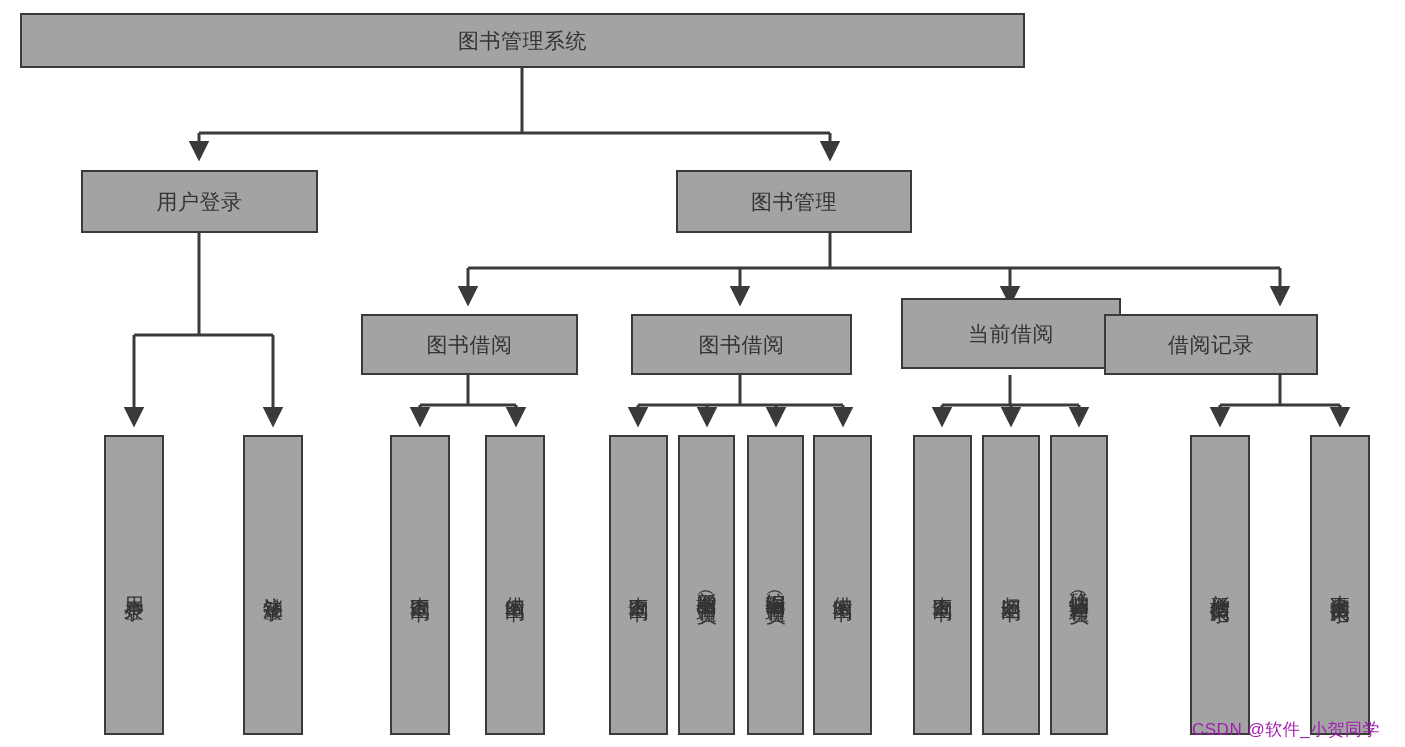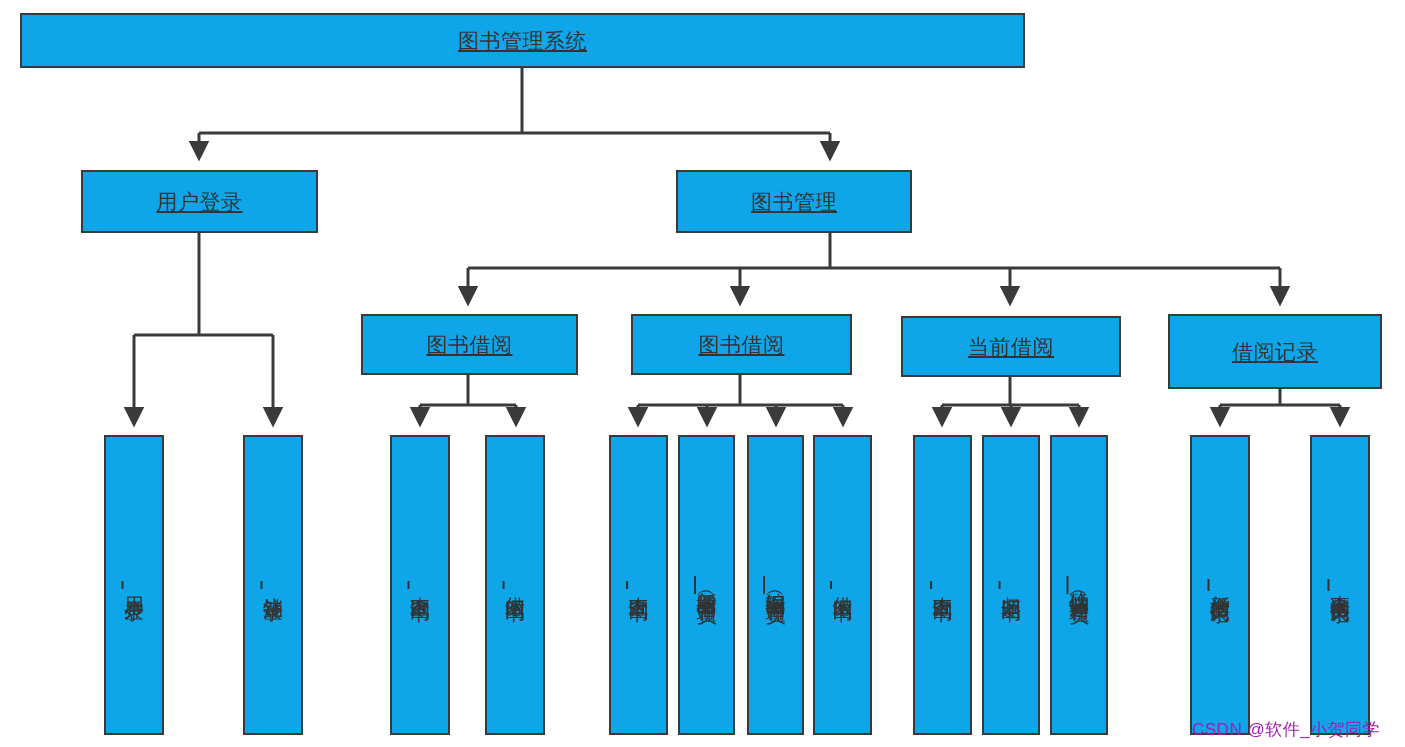--- a/index.html
+++ b/index.html
@@ -22,27 +22,26 @@
     left: 0;
     top: 0;
     width: 1405px;
     height: 747px;
     pointer-events: none;
   }
   .node {
     position: absolute;
     box-sizing: border-box;
     border: 2px solid #3a3a3a;
-    background: #0ea5e9;
+    background: #a3a3a3;
     color: #333333;
     display: flex;
     align-items: center;
     justify-content: center;
     text-align: center;
-    text-decoration: underline;
   }
   .node.h {
     font-size: 21px;
     line-height: 1.2;
     letter-spacing: 0.5px;
   }
   .node.v {
     font-size: 20px;
     letter-spacing: 1px;
   }
@@ -126,24 +125,24 @@
   <div class="node h" style="left:676px; top:170px; width:236px; height:63px;">
     <span>图书管理</span>
   </div>
 
   <div class="node h" style="left:361px; top:314px; width:217px; height:61px;">
     <span>图书借阅</span>
   </div>
   <div class="node h" style="left:631px; top:314px; width:221px; height:61px;">
     <span>图书借阅</span>
   </div>
-  <div class="node h" style="left:901px; top:316px; width:220px; height:61px;">
+  <div class="node h" style="left:901px; top:298px; width:220px; height:71px;">
     <span>当前借阅</span>
   </div>
-  <div class="node h" style="left:1168px; top:314px; width:214px; height:75px;">
+  <div class="node h" style="left:1104px; top:314px; width:214px; height:61px;">
     <span>借阅记录</span>
   </div>
 
   <div class="node v" style="left:104px; top:435px; width:60px; height:300px;">
     <span class="vtext">用户登录</span>
   </div>
   <div class="node v" style="left:243px; top:435px; width:60px; height:300px;">
     <span class="vtext">注销登录</span>
   </div>
   <div class="node v" style="left:390px; top:435px; width:60px; height:300px;">

